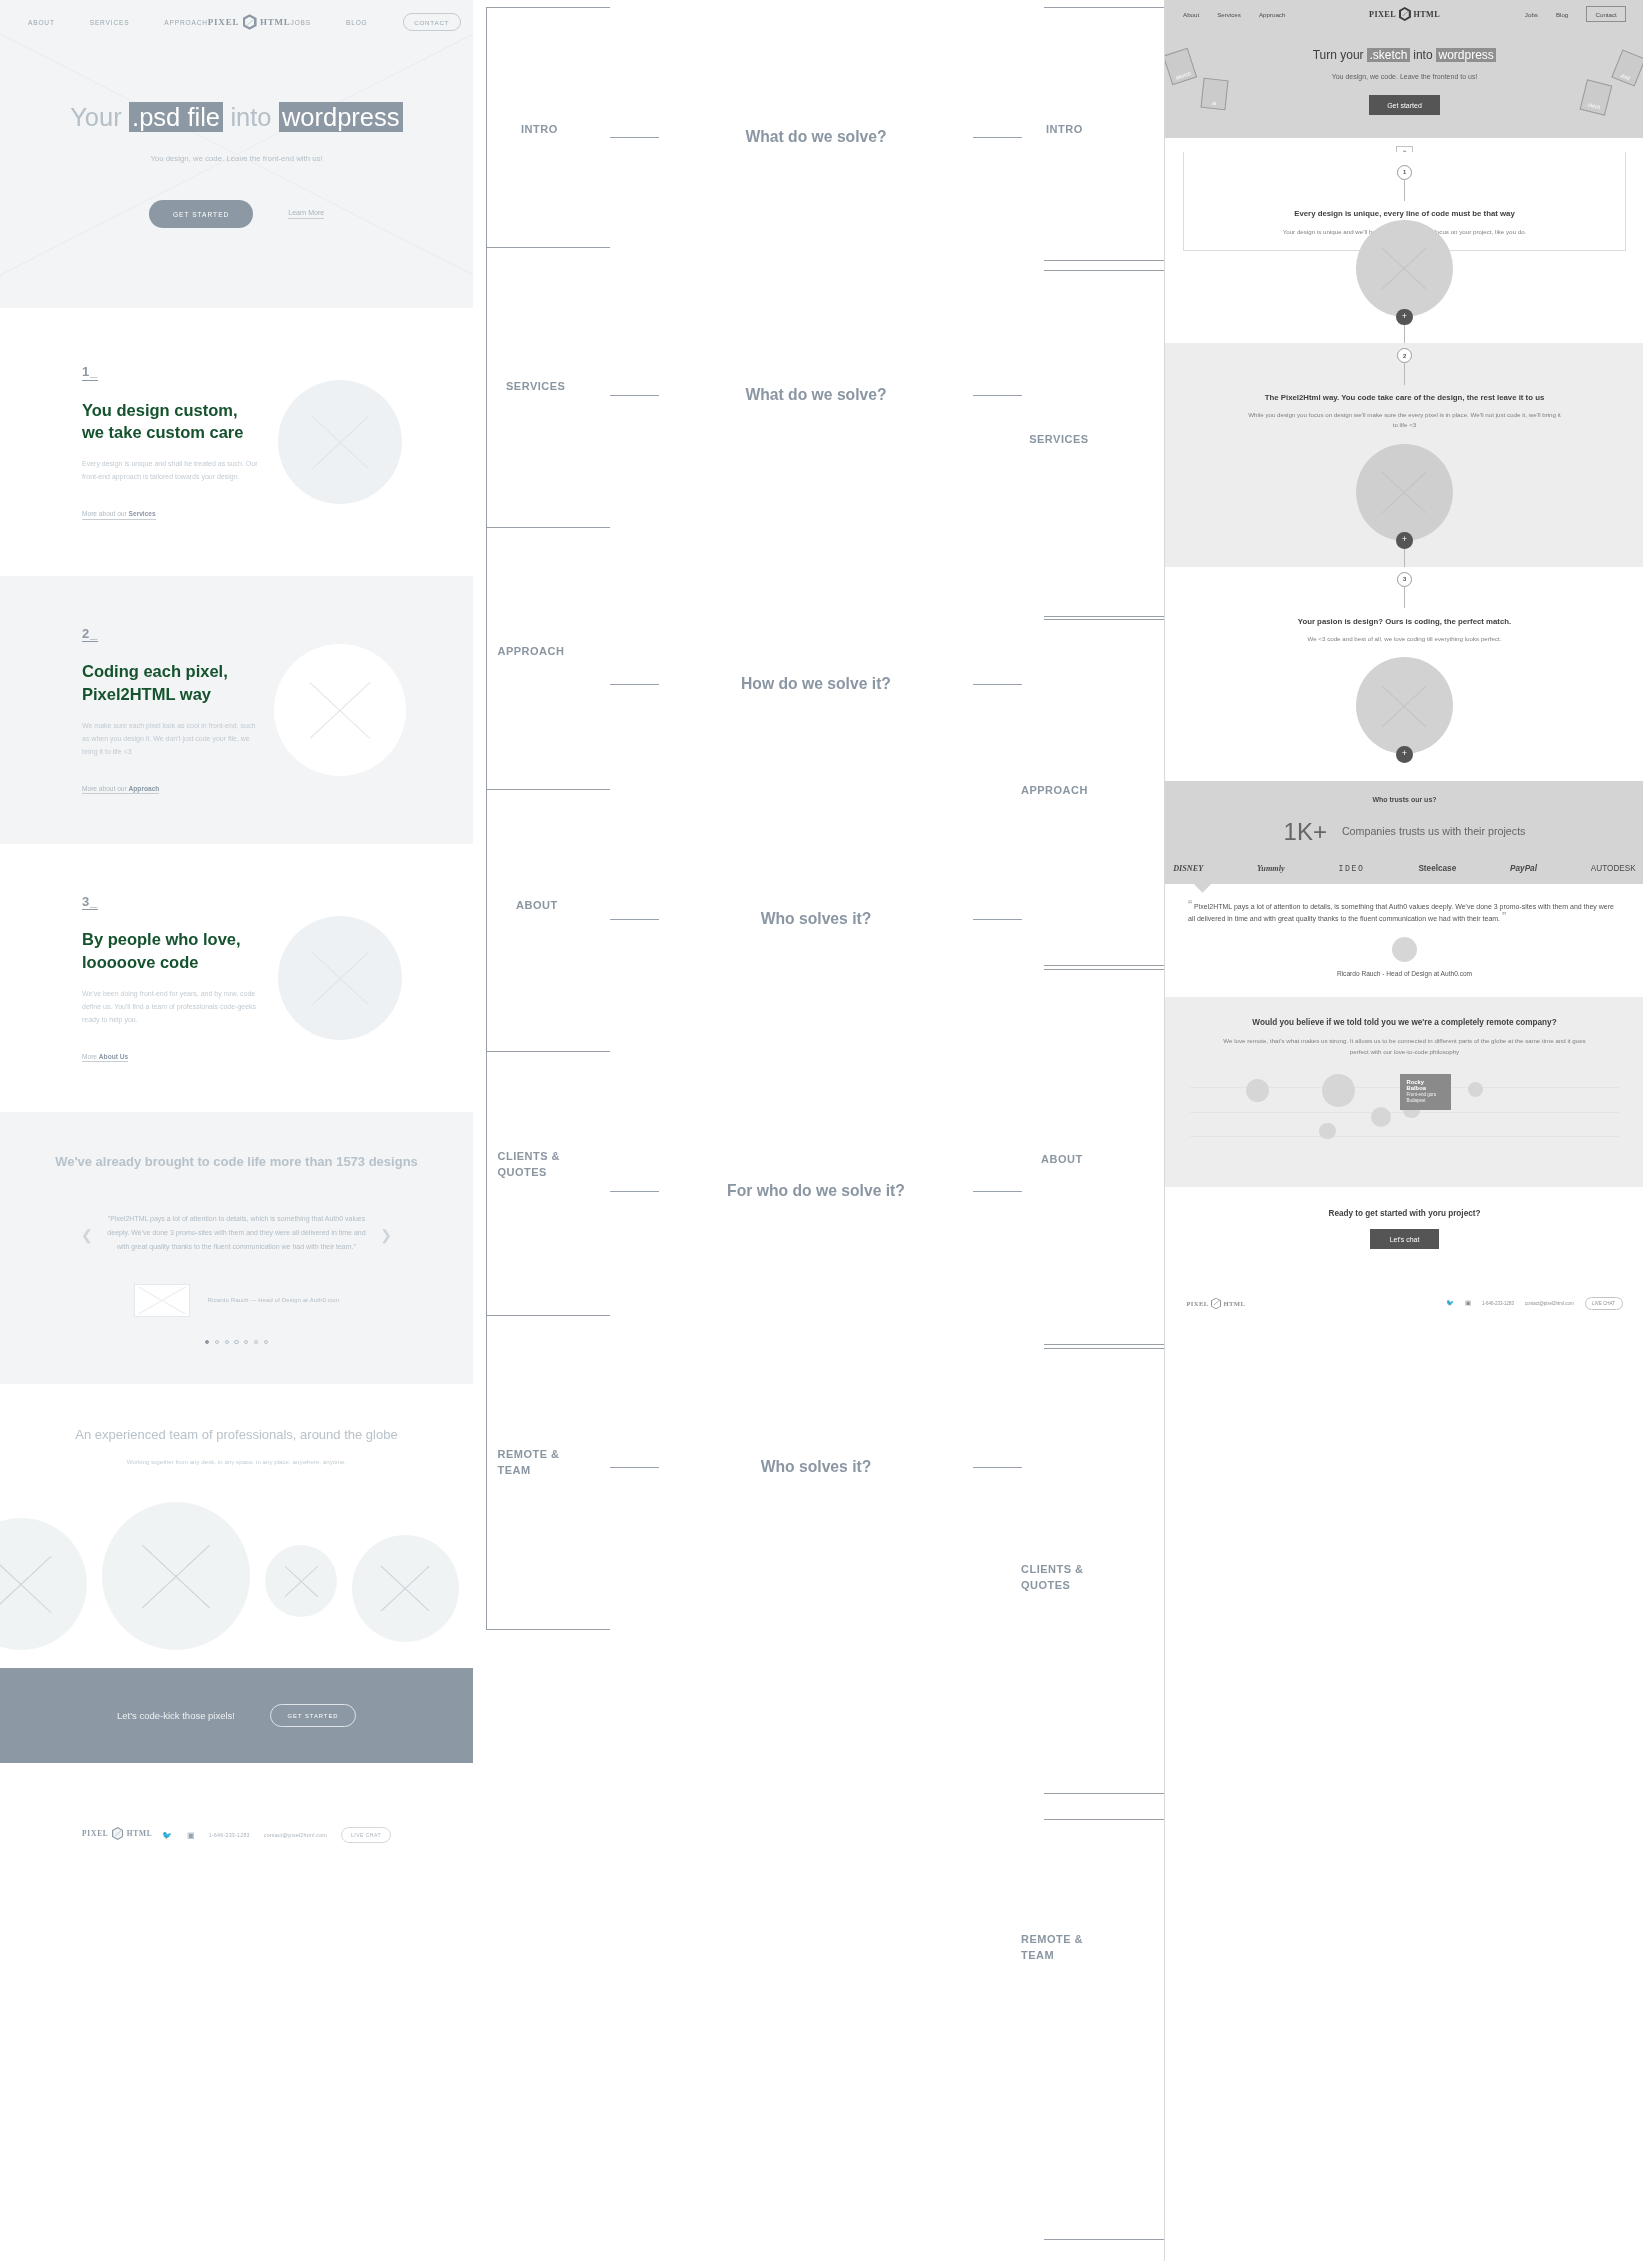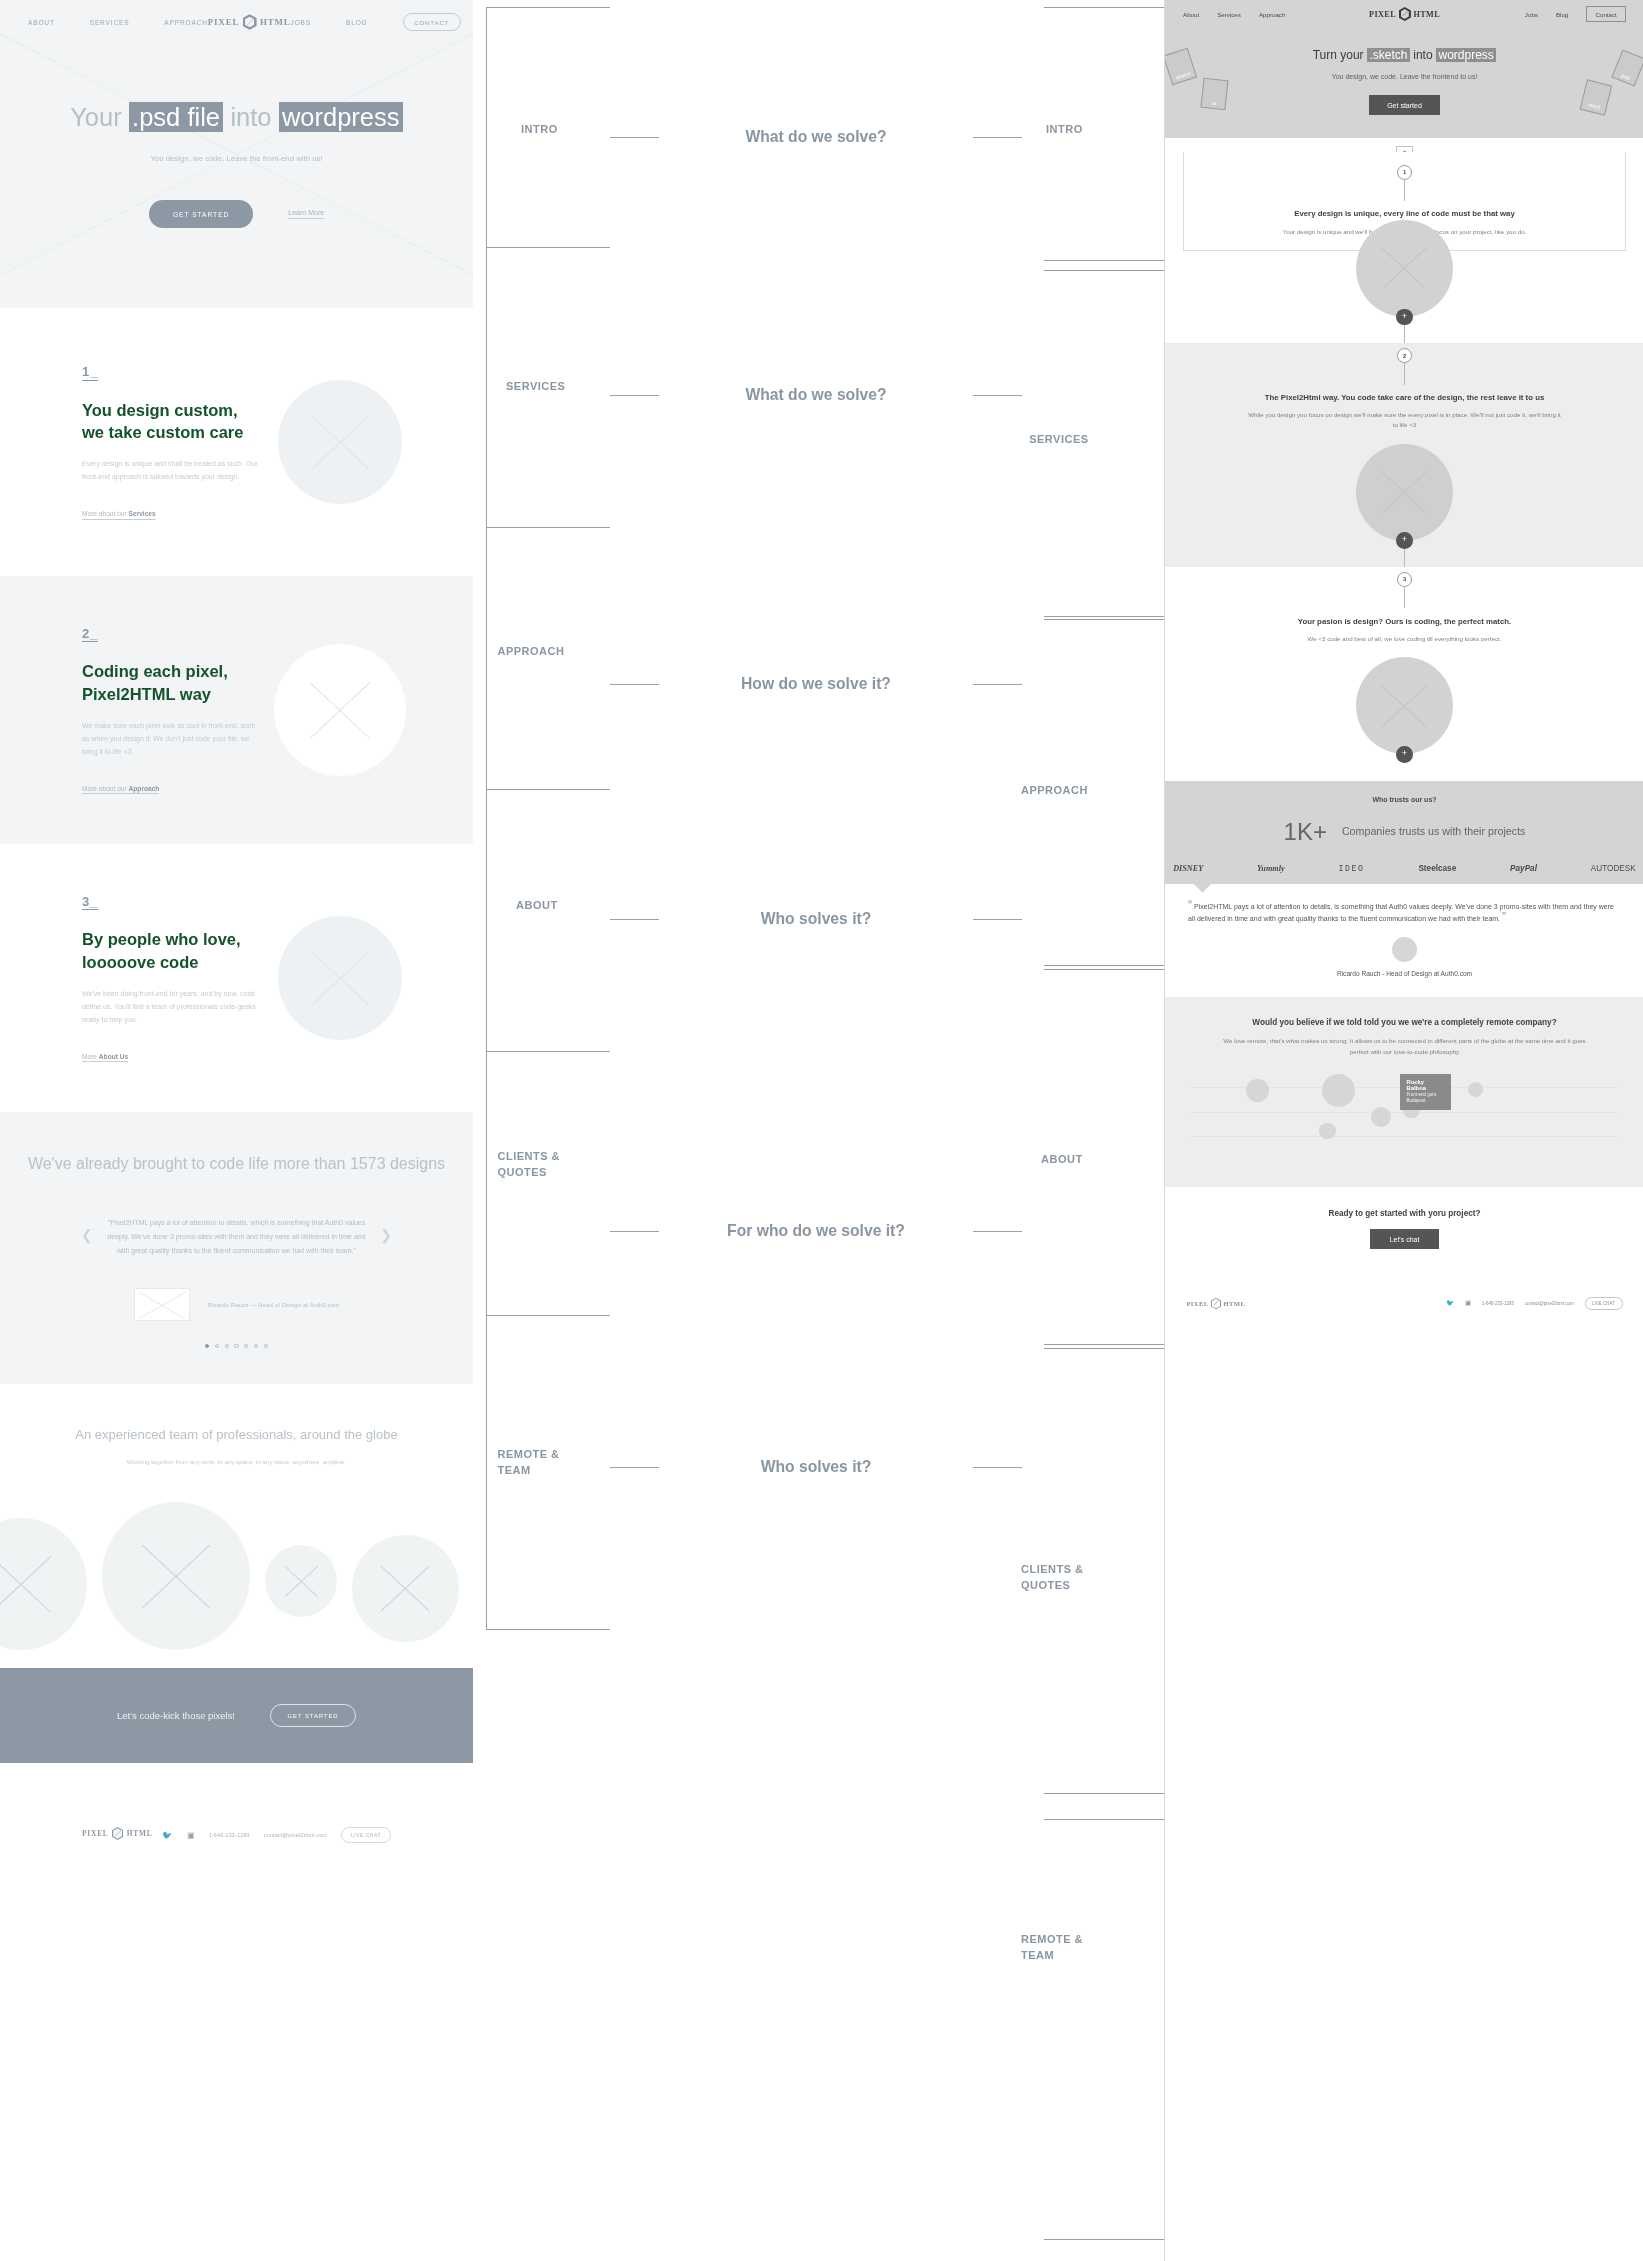--- a/index.html
+++ b/index.html
@@ -98,21 +98,21 @@
     display: flex; align-items: center; justify-content: center;
   }
   .ws-circle:before, .ws-circle:after {
     content: ""; position: absolute; width: 62%; height: 0.8px; background: #dfe4e8;
   }
   .ws-circle:before { transform: rotate(43deg); }
   .ws-circle:after  { transform: rotate(-43deg); }
 
   
   .wire-quotes { height: 272px; position: relative; padding-top: 40px; text-align: center; }
-  .wq-head { font-size: 16px; font-weight: 400; color: #b8c2ca; line-height: 1.5; }
+  .wq-head { font-size: 13px; font-weight: 700; color: #b8c2ca; line-height: 1.5; }
   .wq-quote {
     font-size: 7px; color: #b3bdc5; line-height: 2; width: 272px;
     margin: 40px auto 0; text-align: center;
   }
   .wq-arrow { position: absolute; top: 115px; font-size: 14px; color: #cdd5da; }
   .wq-arrow.l { left: 81px; }
   .wq-arrow.r { right: 81px; }
   .wq-author { display: flex; align-items: center; justify-content: center; gap: 18px; margin-top: 30px; }
   .wq-avatar { width: 56px; height: 33px; border: 0.8px solid #e4e9ec; background: #fff; position: relative; }
   .wq-avatar:before, .wq-avatar:after {
@@ -466,21 +466,21 @@
   <div class="q-item" style="top:675px;gap:11px;">
     <span class="q-dash" style="width:49px"></span>
     <span class="q-text">How do we solve it?</span>
     <span class="q-dash" style="width:49px"></span>
   </div>
   <div class="q-item" style="top:910px;">
     <span class="q-dash" style="width:49px"></span>
     <span class="q-text">Who solves it?</span>
     <span class="q-dash" style="width:49px"></span>
   </div>
-  <div class="q-item" style="top:1222px;">
+  <div class="q-item" style="top:1182px;">
     <span class="q-dash" style="width:49px"></span>
     <span class="q-text">For who do we solve it?</span>
     <span class="q-dash" style="width:49px"></span>
   </div>
   <div class="q-item" style="top:1458px;">
     <span class="q-dash" style="width:49px"></span>
     <span class="q-text">Who solves it?</span>
     <span class="q-dash" style="width:49px"></span>
   </div>
 </div>

